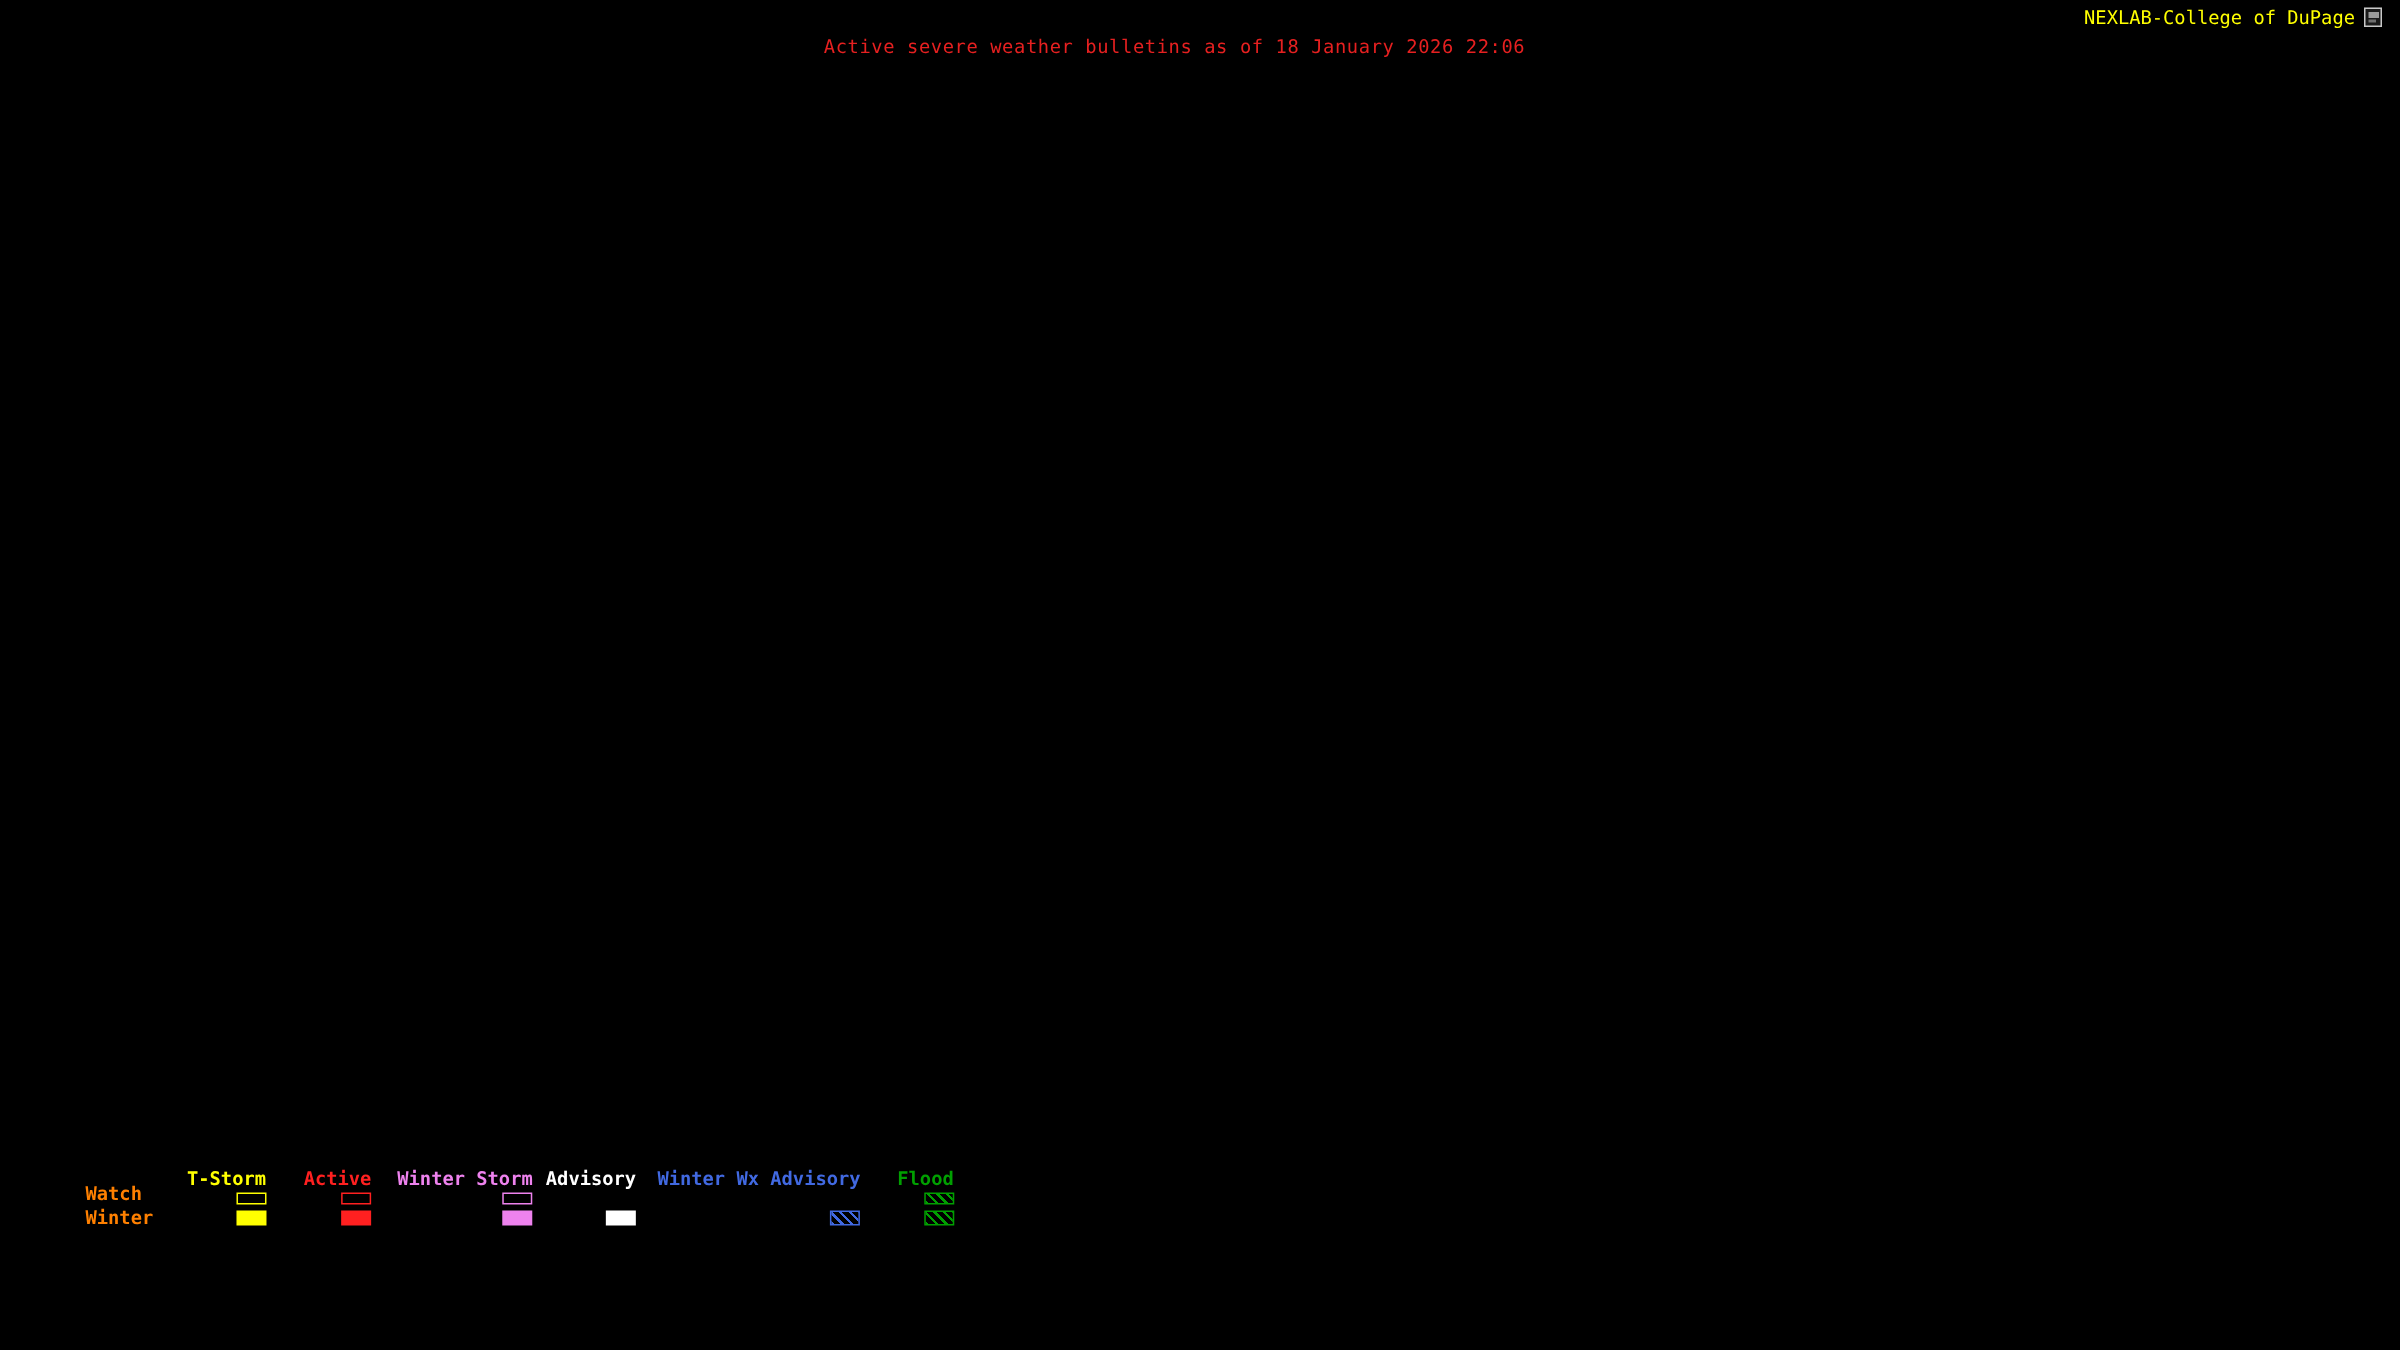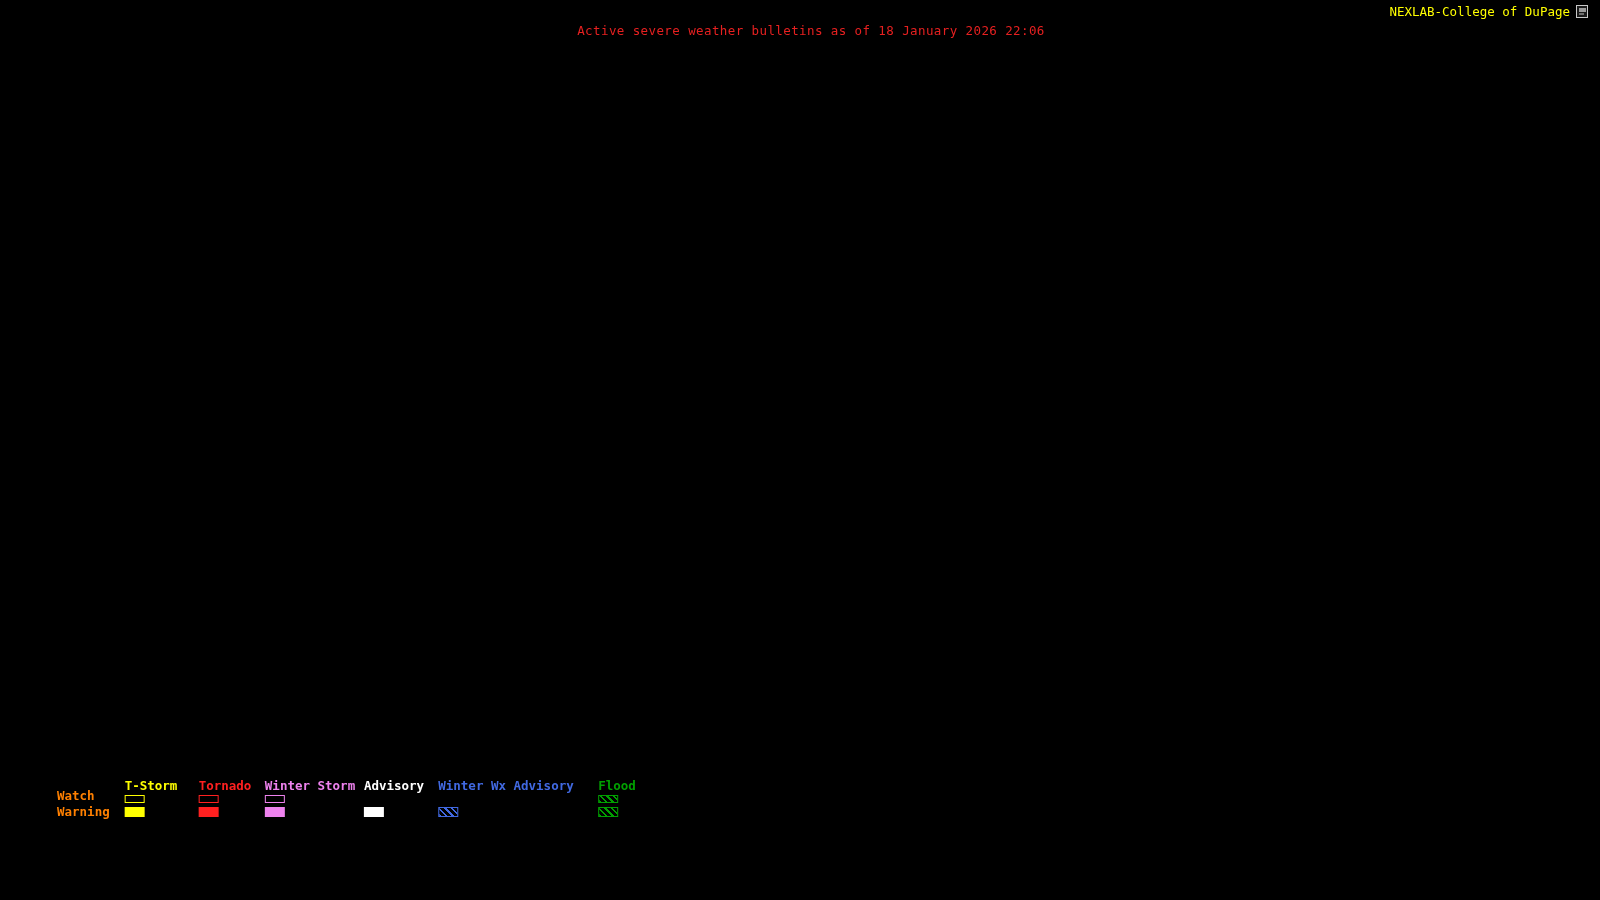--- a/index.html
+++ b/index.html
@@ -27,36 +27,36 @@
   }
   .logo::before {
     content: ""; position: absolute; left: 2px; bottom: 2px;
     width: 5px; height: 2px; background: #6f6f6f;
   }
 
   
   .title {
     position: absolute; top: 23px; left: 0; width: 1566px;
     text-align: center; color: var(--title, #e62020);
-    font-size: 12.5px; letter-spacing: 0.4px; white-space: nowrap; margin-left: 28px;
+    font-size: 12.5px; letter-spacing: 0.4px; white-space: nowrap;
   }
 
   
   .legend {
     position: absolute; left: 0; top: 772px; width: 740px; height: 64px;
     font-size: 12.5px;
     font-weight: bold;
   }
   .row-label { position: absolute; left: 57px; color: var(--row-label, #ff8000); white-space: nowrap; }
   .row-label.watch { top: 16px; }
   .row-label.warning { top: 32px; }
 
   .legend-col {
     position: absolute; top: 6px; transform: translateX(-50%);
-    display: flex; flex-direction: column; align-items: flex-start;
+    display: flex; flex-direction: column; align-items: flex-end;
   }
   .legend-col .hdr { color: var(--c, #fff); white-space: nowrap; line-height: 15px; }
   .sw { width: 20px; height: 8px; margin-top: 2px; }
   .sw.warn { height: 10px; margin-top: 4px; }
   .sw-outline { border: 1px solid var(--c); background: transparent; }
   .sw-fill    { background: var(--c); }
   .sw-hatch   {
     border: 1px solid var(--c);
     background: repeating-linear-gradient(45deg, var(--c) 0 1.5px, transparent 1.5px 4.5px);
   }
@@ -76,30 +76,30 @@
 
   <div class="brand">
     <span>NEXLAB-College of DuPage</span>
     <span class="logo"></span>
   </div>
 
   <div class="title">Active severe weather bulletins as of 18 January 2026 22:06</div>
 
   <div class="legend">
     <div class="row-label watch">Watch</div>
-    <div class="row-label warning">Warning</div>
+    <div class="row-label warning">Winter</div>
 
     <div class="legend-col c0" style="--c: #ffff00;">
       <span class="hdr">T-Storm</span>
       <div class="sw watch sw-outline"></div>
       <div class="sw warn sw-fill"></div>
     </div>
 
     <div class="legend-col c1" style="--c: #ff2020;">
-      <span class="hdr">Tornado</span>
+      <span class="hdr">Active</span>
       <div class="sw watch sw-outline"></div>
       <div class="sw warn sw-fill"></div>
     </div>
 
     <div class="legend-col c2" style="--c: #ee82ee;">
       <span class="hdr">Winter Storm</span>
       <div class="sw watch sw-outline"></div>
       <div class="sw warn sw-fill"></div>
     </div>
 

